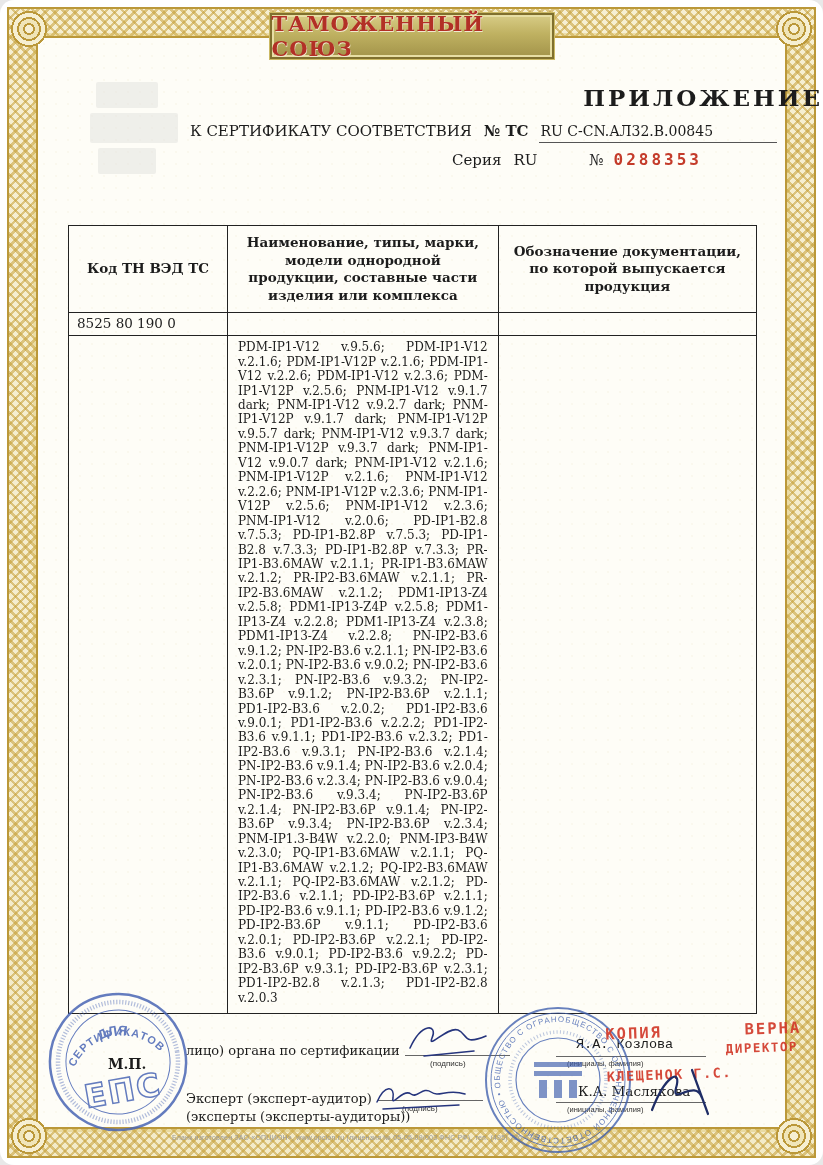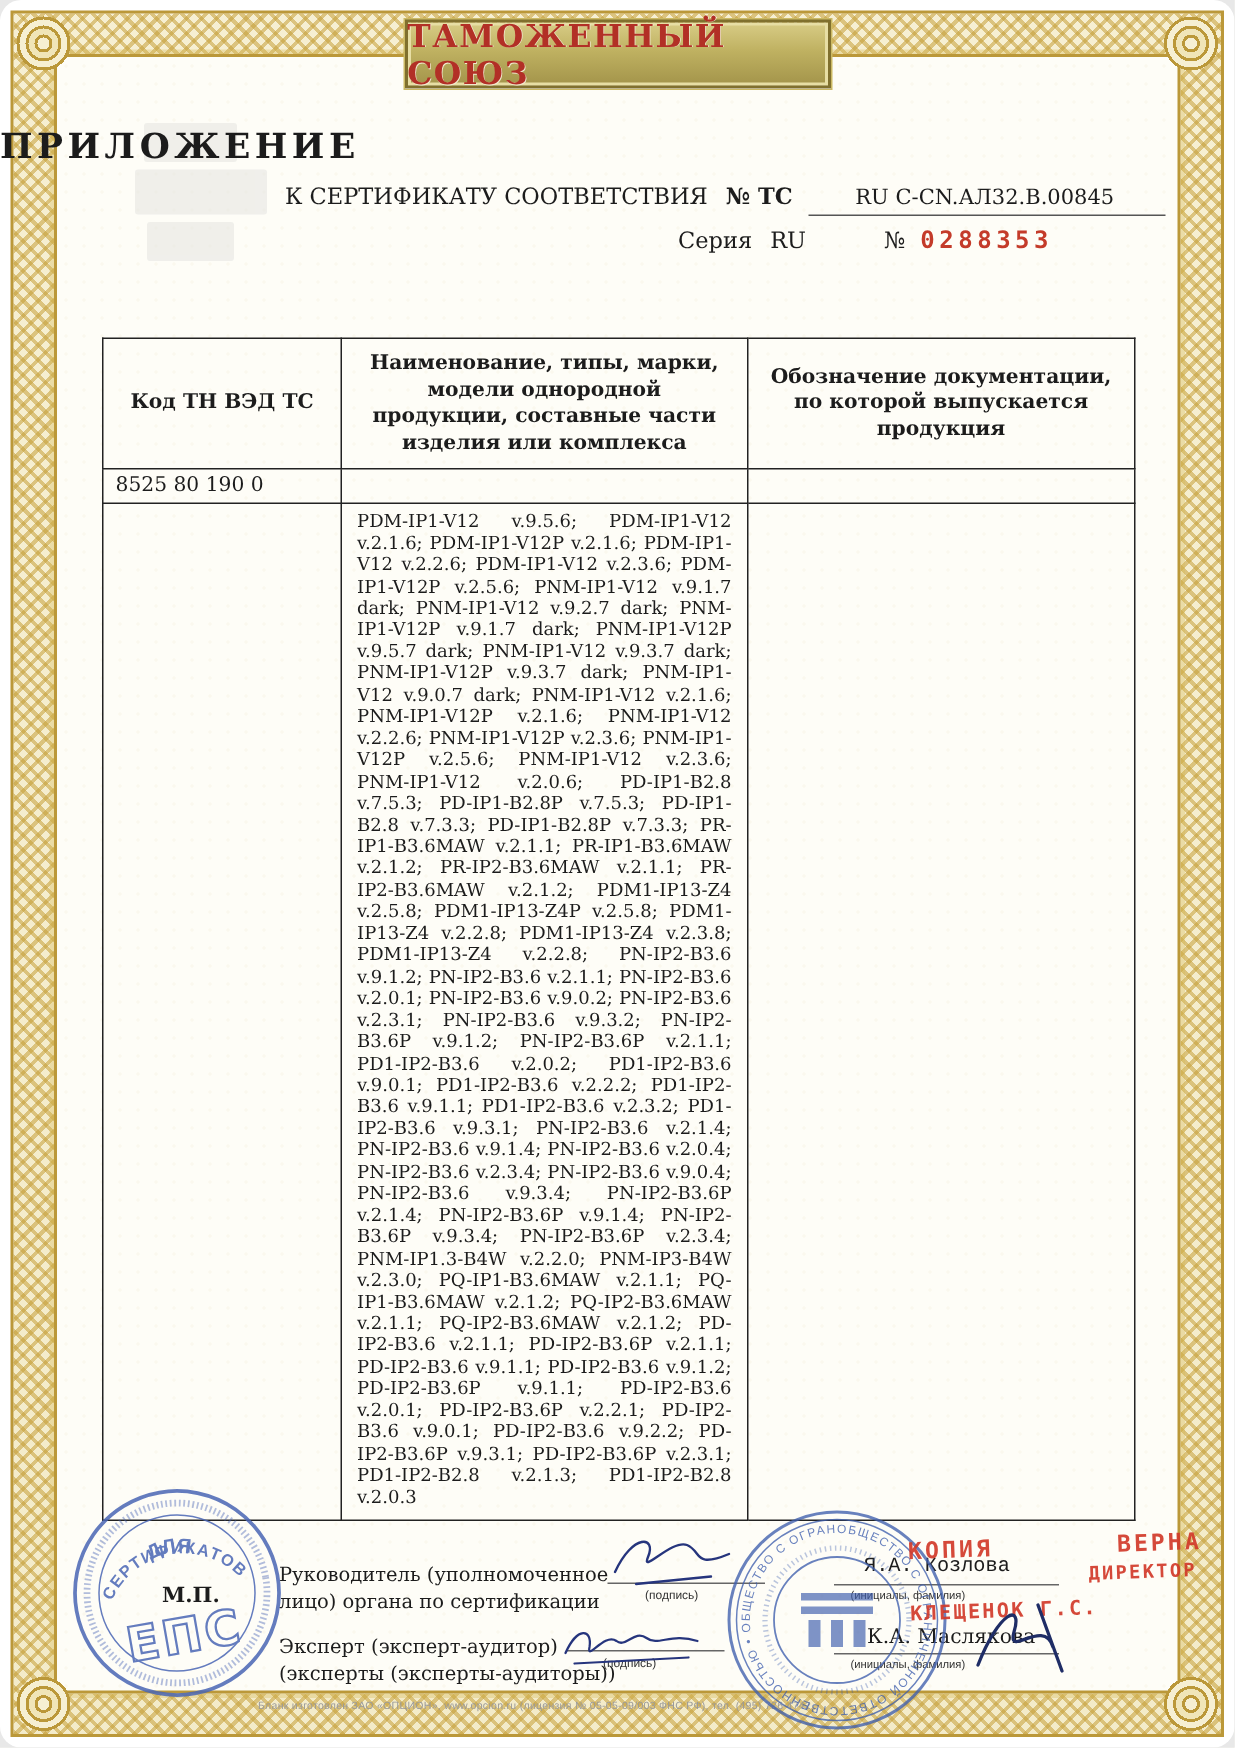--- a/index.html
+++ b/index.html
@@ -44,31 +44,31 @@
     border:2px solid #80702e;
     box-shadow: inset 0 0 0 2px #e7dea4, 0 0 0 1px #cbb964;
   }
   .banner-text {
     font-weight:bold; font-size:21px; letter-spacing:1px;
     color:#b23026; text-shadow:0.5px 0.5px 0 #f0ead0;
   }
 
   
   .doc-title {
-    position:absolute; top:84px; left:0; width:100%; text-align:left;
+    position:absolute; top:84px; left:0; width:100%; text-align:right;
     font-size:23px; font-weight:bold; letter-spacing:3px; z-index:3;
   }
   .cert-line {
     position:absolute; top:122px; left:190px; z-index:3;
     display:flex; align-items:baseline; font-size:15px;
   }
   .cert-line .nots { margin-left:12px;font-weight:bold; }
   .cert-number {
     margin-left:10px; min-width:232px; font-size:14px;
-    border-bottom:1px solid #555; padding:0 4px 3px 2px;text-align:center;
+    border-bottom:1px solid #555; padding:0 4px 3px 2px;
   }
   .series-line {
     position:absolute; top:150px; left:452px; z-index:3;
     display:flex; align-items:center; font-size:15px;
   }
   .series-line .region { margin-left:12px; }
   .series-line .nosign { margin-left:52px; }
   .series-number {
     margin-left:10px; font-family:"DejaVu Sans Mono",monospace;
     font-weight:bold; font-size:16px; letter-spacing:3px; color:#c43b2a;
@@ -198,21 +198,20 @@
       <td class="empty-cell"></td>
       <td class="models-cell">PDM-IP1-V12 v.9.5.6; PDM-IP1-V12 v.2.1.6; PDM-IP1-V12P v.2.1.6; PDM-IP1-V12 v.2.2.6; PDM-IP1-V12 v.2.3.6; PDM-IP1-V12P v.2.5.6; PNM-IP1-V12 v.9.1.7 dark; PNM-IP1-V12 v.9.2.7 dark; PNM-IP1-V12P v.9.1.7 dark; PNM-IP1-V12P v.9.5.7 dark; PNM-IP1-V12 v.9.3.7 dark; PNM-IP1-V12P v.9.3.7 dark; PNM-IP1-V12 v.9.0.7 dark; PNM-IP1-V12 v.2.1.6; PNM-IP1-V12P v.2.1.6; PNM-IP1-V12 v.2.2.6; PNM-IP1-V12P v.2.3.6; PNM-IP1-V12P v.2.5.6; PNM-IP1-V12 v.2.3.6; PNM-IP1-V12 v.2.0.6; PD-IP1-B2.8 v.7.5.3; PD-IP1-B2.8P v.7.5.3; PD-IP1-B2.8 v.7.3.3; PD-IP1-B2.8P v.7.3.3; PR-IP1-B3.6MAW v.2.1.1; PR-IP1-B3.6MAW v.2.1.2; PR-IP2-B3.6MAW v.2.1.1; PR-IP2-B3.6MAW v.2.1.2; PDM1-IP13-Z4 v.2.5.8; PDM1-IP13-Z4P v.2.5.8; PDM1-IP13-Z4 v.2.2.8; PDM1-IP13-Z4 v.2.3.8; PDM1-IP13-Z4 v.2.2.8; PN-IP2-B3.6 v.9.1.2; PN-IP2-B3.6 v.2.1.1; PN-IP2-B3.6 v.2.0.1; PN-IP2-B3.6 v.9.0.2; PN-IP2-B3.6 v.2.3.1; PN-IP2-B3.6 v.9.3.2; PN-IP2-B3.6P v.9.1.2; PN-IP2-B3.6P v.2.1.1; PD1-IP2-B3.6 v.2.0.2; PD1-IP2-B3.6 v.9.0.1; PD1-IP2-B3.6 v.2.2.2; PD1-IP2-B3.6 v.9.1.1; PD1-IP2-B3.6 v.2.3.2; PD1-IP2-B3.6 v.9.3.1; PN-IP2-B3.6 v.2.1.4; PN-IP2-B3.6 v.9.1.4; PN-IP2-B3.6 v.2.0.4; PN-IP2-B3.6 v.2.3.4; PN-IP2-B3.6 v.9.0.4; PN-IP2-B3.6 v.9.3.4; PN-IP2-B3.6P v.2.1.4; PN-IP2-B3.6P v.9.1.4; PN-IP2-B3.6P v.9.3.4; PN-IP2-B3.6P v.2.3.4; PNM-IP1.3-B4W v.2.2.0; PNM-IP3-B4W v.2.3.0; PQ-IP1-B3.6MAW v.2.1.1; PQ-IP1-B3.6MAW v.2.1.2; PQ-IP2-B3.6MAW v.2.1.1; PQ-IP2-B3.6MAW v.2.1.2; PD-IP2-B3.6 v.2.1.1; PD-IP2-B3.6P v.2.1.1; PD-IP2-B3.6 v.9.1.1; PD-IP2-B3.6 v.9.1.2; PD-IP2-B3.6P v.9.1.1; PD-IP2-B3.6 v.2.0.1; PD-IP2-B3.6P v.2.2.1; PD-IP2-B3.6 v.9.0.1; PD-IP2-B3.6 v.9.2.2; PD-IP2-B3.6P v.9.3.1; PD-IP2-B3.6P v.2.3.1; PD1-IP2-B2.8 v.2.1.3; PD1-IP2-B2.8 v.2.0.3</td>
       <td class="empty-cell"></td>
     </tr>
   </tbody>
     </table>
 
   <div class="mp">М.П.</div>
 
   <div class="role-block role-head">
-    <div>Руководитель (уполномоченное</div>
     <div>лицо) органа по сертификации</div>
   </div>
   <div class="sig-line sl1"></div>
   <div class="sig-cap sc1">(подпись)</div>
   <div class="name nm1">Я.А. Козлова</div>
   <div class="sig-line nl1"></div>
   <div class="name-cap nc1">(инициалы, фамилия)</div>
 
   <div class="role-block role-expert">
     <div>Эксперт (эксперт-аудитор)</div>

